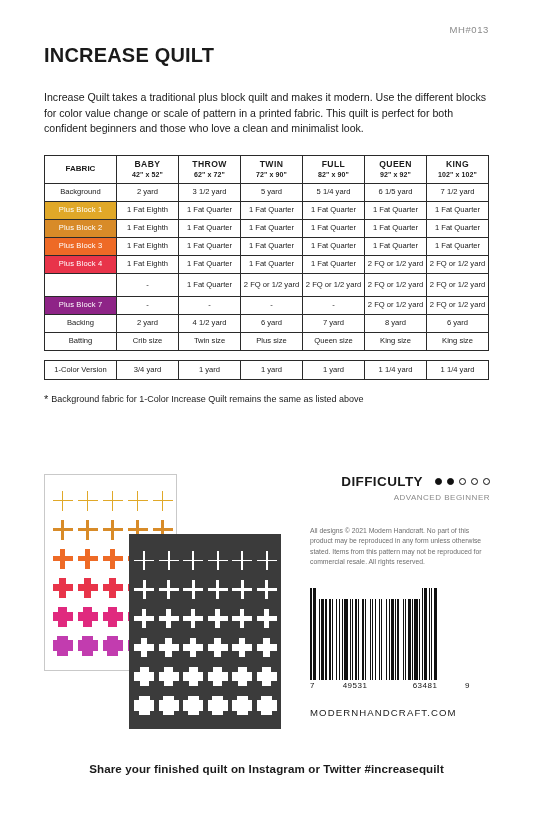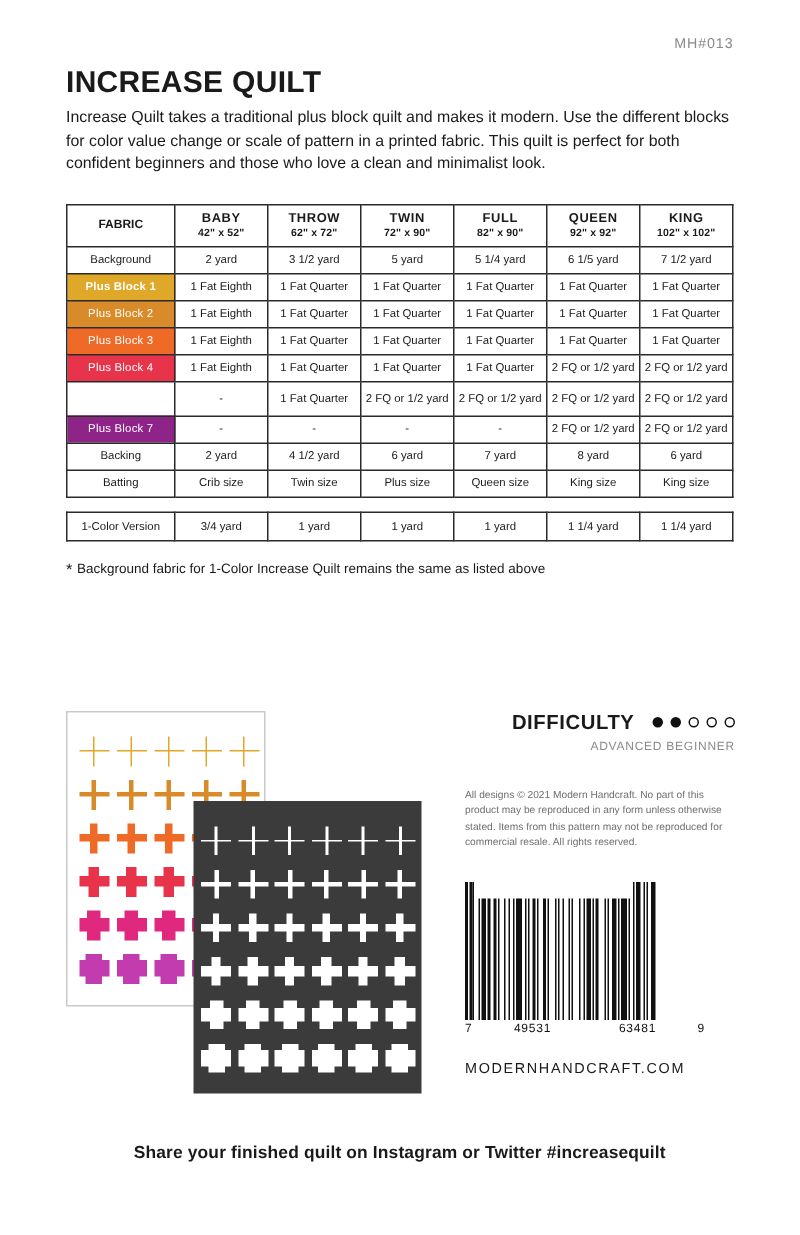--- a/index.html
+++ b/index.html
@@ -15,21 +15,21 @@
   
   .mh-code {
     position: absolute; top: 24px; right: 44px;
     font-size: 9.5px; letter-spacing: .6px; color: #8a8a8a;
   }
   .title {
     padding-top: 44px;
     font-size: 20px; font-weight: bold; letter-spacing: .2px;
   }
   .intro {
-    margin-top: 4px;
+    margin-top: 23px;
     font-size: 10.6px; line-height: 1.48; color: #1a1a1a;
     max-width: 446px;
   }
 
   
   .tbl-wrap { margin-top: 18px; }
   table { border-collapse: collapse; width: 100%; table-layout: fixed; }
   table.main td, table.main th { border: 1px solid #2a2a2a; }
   .main th, .main td {
     text-align: center; vertical-align: middle;
@@ -154,21 +154,21 @@
           <tr>
             <td class="fabric-label">Background</td>
             <td>2 yard</td>
             <td>3  1/2  yard</td>
             <td>5 yard</td>
             <td>5 1/4  yard</td>
             <td>6 1/5  yard</td>
             <td>7  1/2  yard</td>
           </tr>
           <tr>
-            <td style="background: rgb(224, 168, 40); font-weight: bold;"><span class="block-label">Plus Block 1</span></td>
+            <td style="background: rgb(224, 168, 40);"><span class="block-label">Plus Block 1</span></td>
             <td>1 Fat Eighth</td>
             <td>1 Fat Quarter</td>
             <td>1 Fat Quarter</td>
             <td>1 Fat Quarter</td>
             <td>1 Fat Quarter</td>
             <td>1 Fat Quarter</td>
           </tr>
           <tr>
             <td style="background: rgb(216, 139, 40);"><span class="block-label">Plus Block 2</span></td>
             <td>1 Fat Eighth</td>

